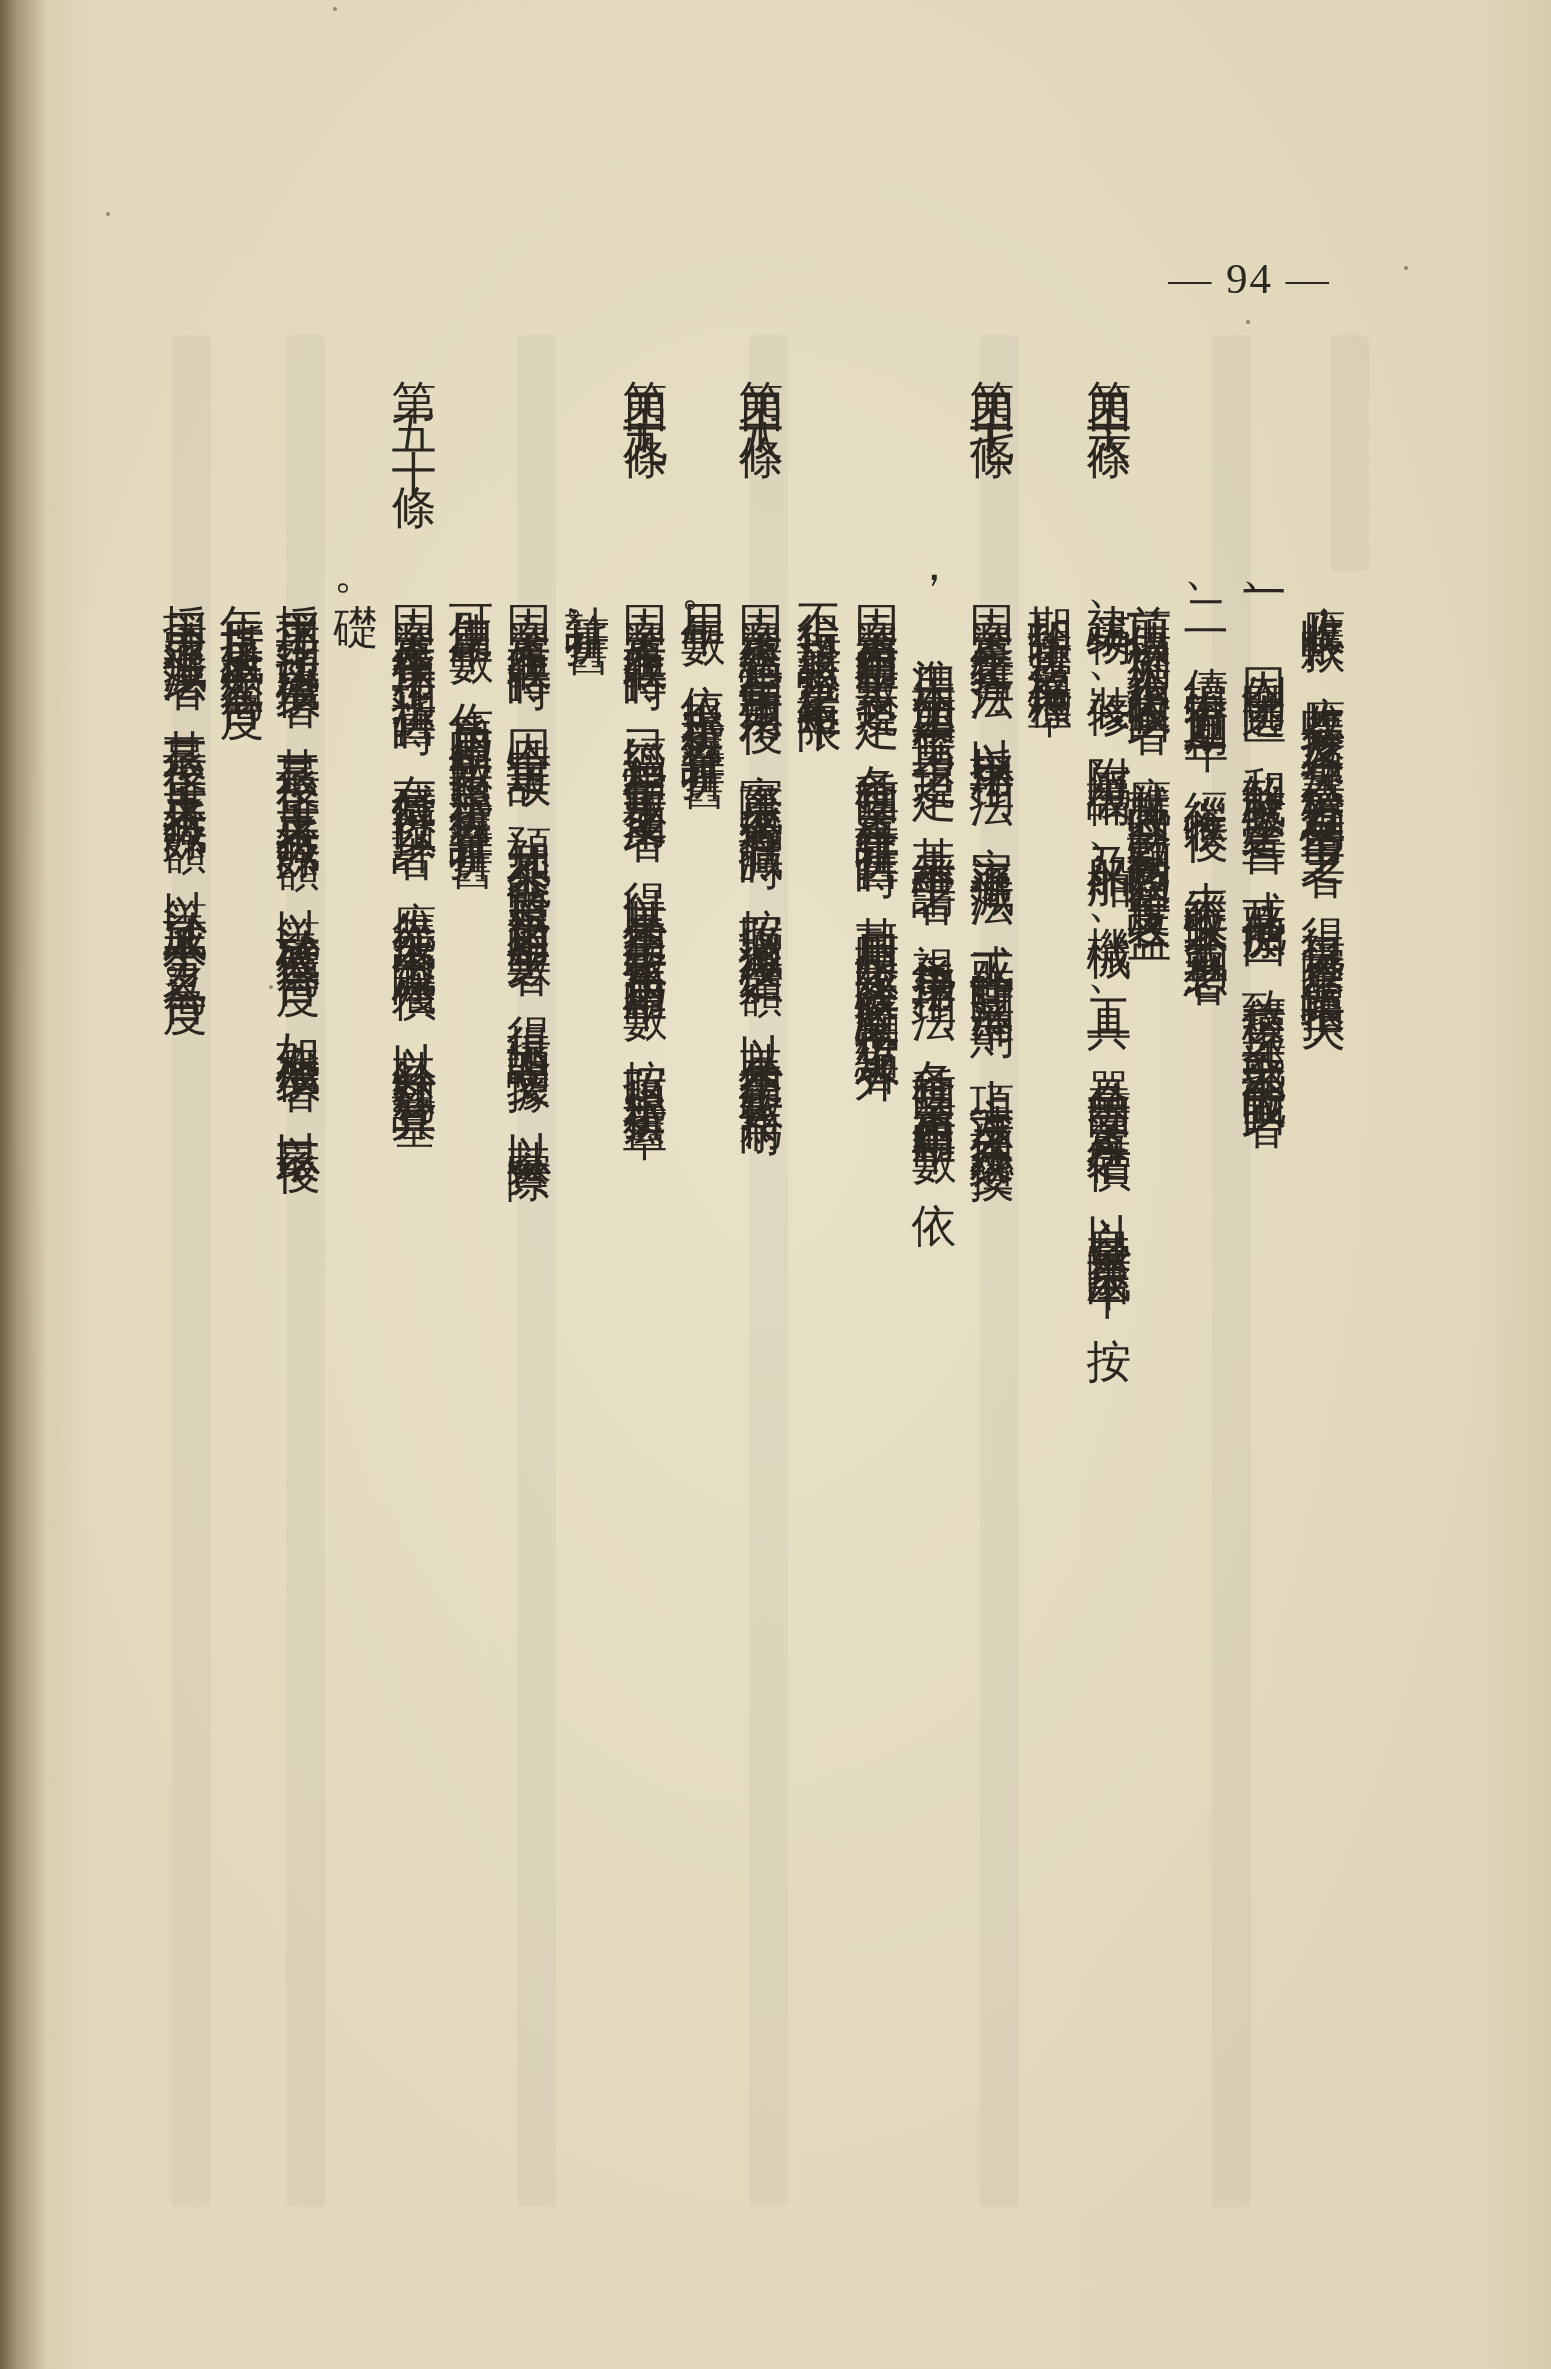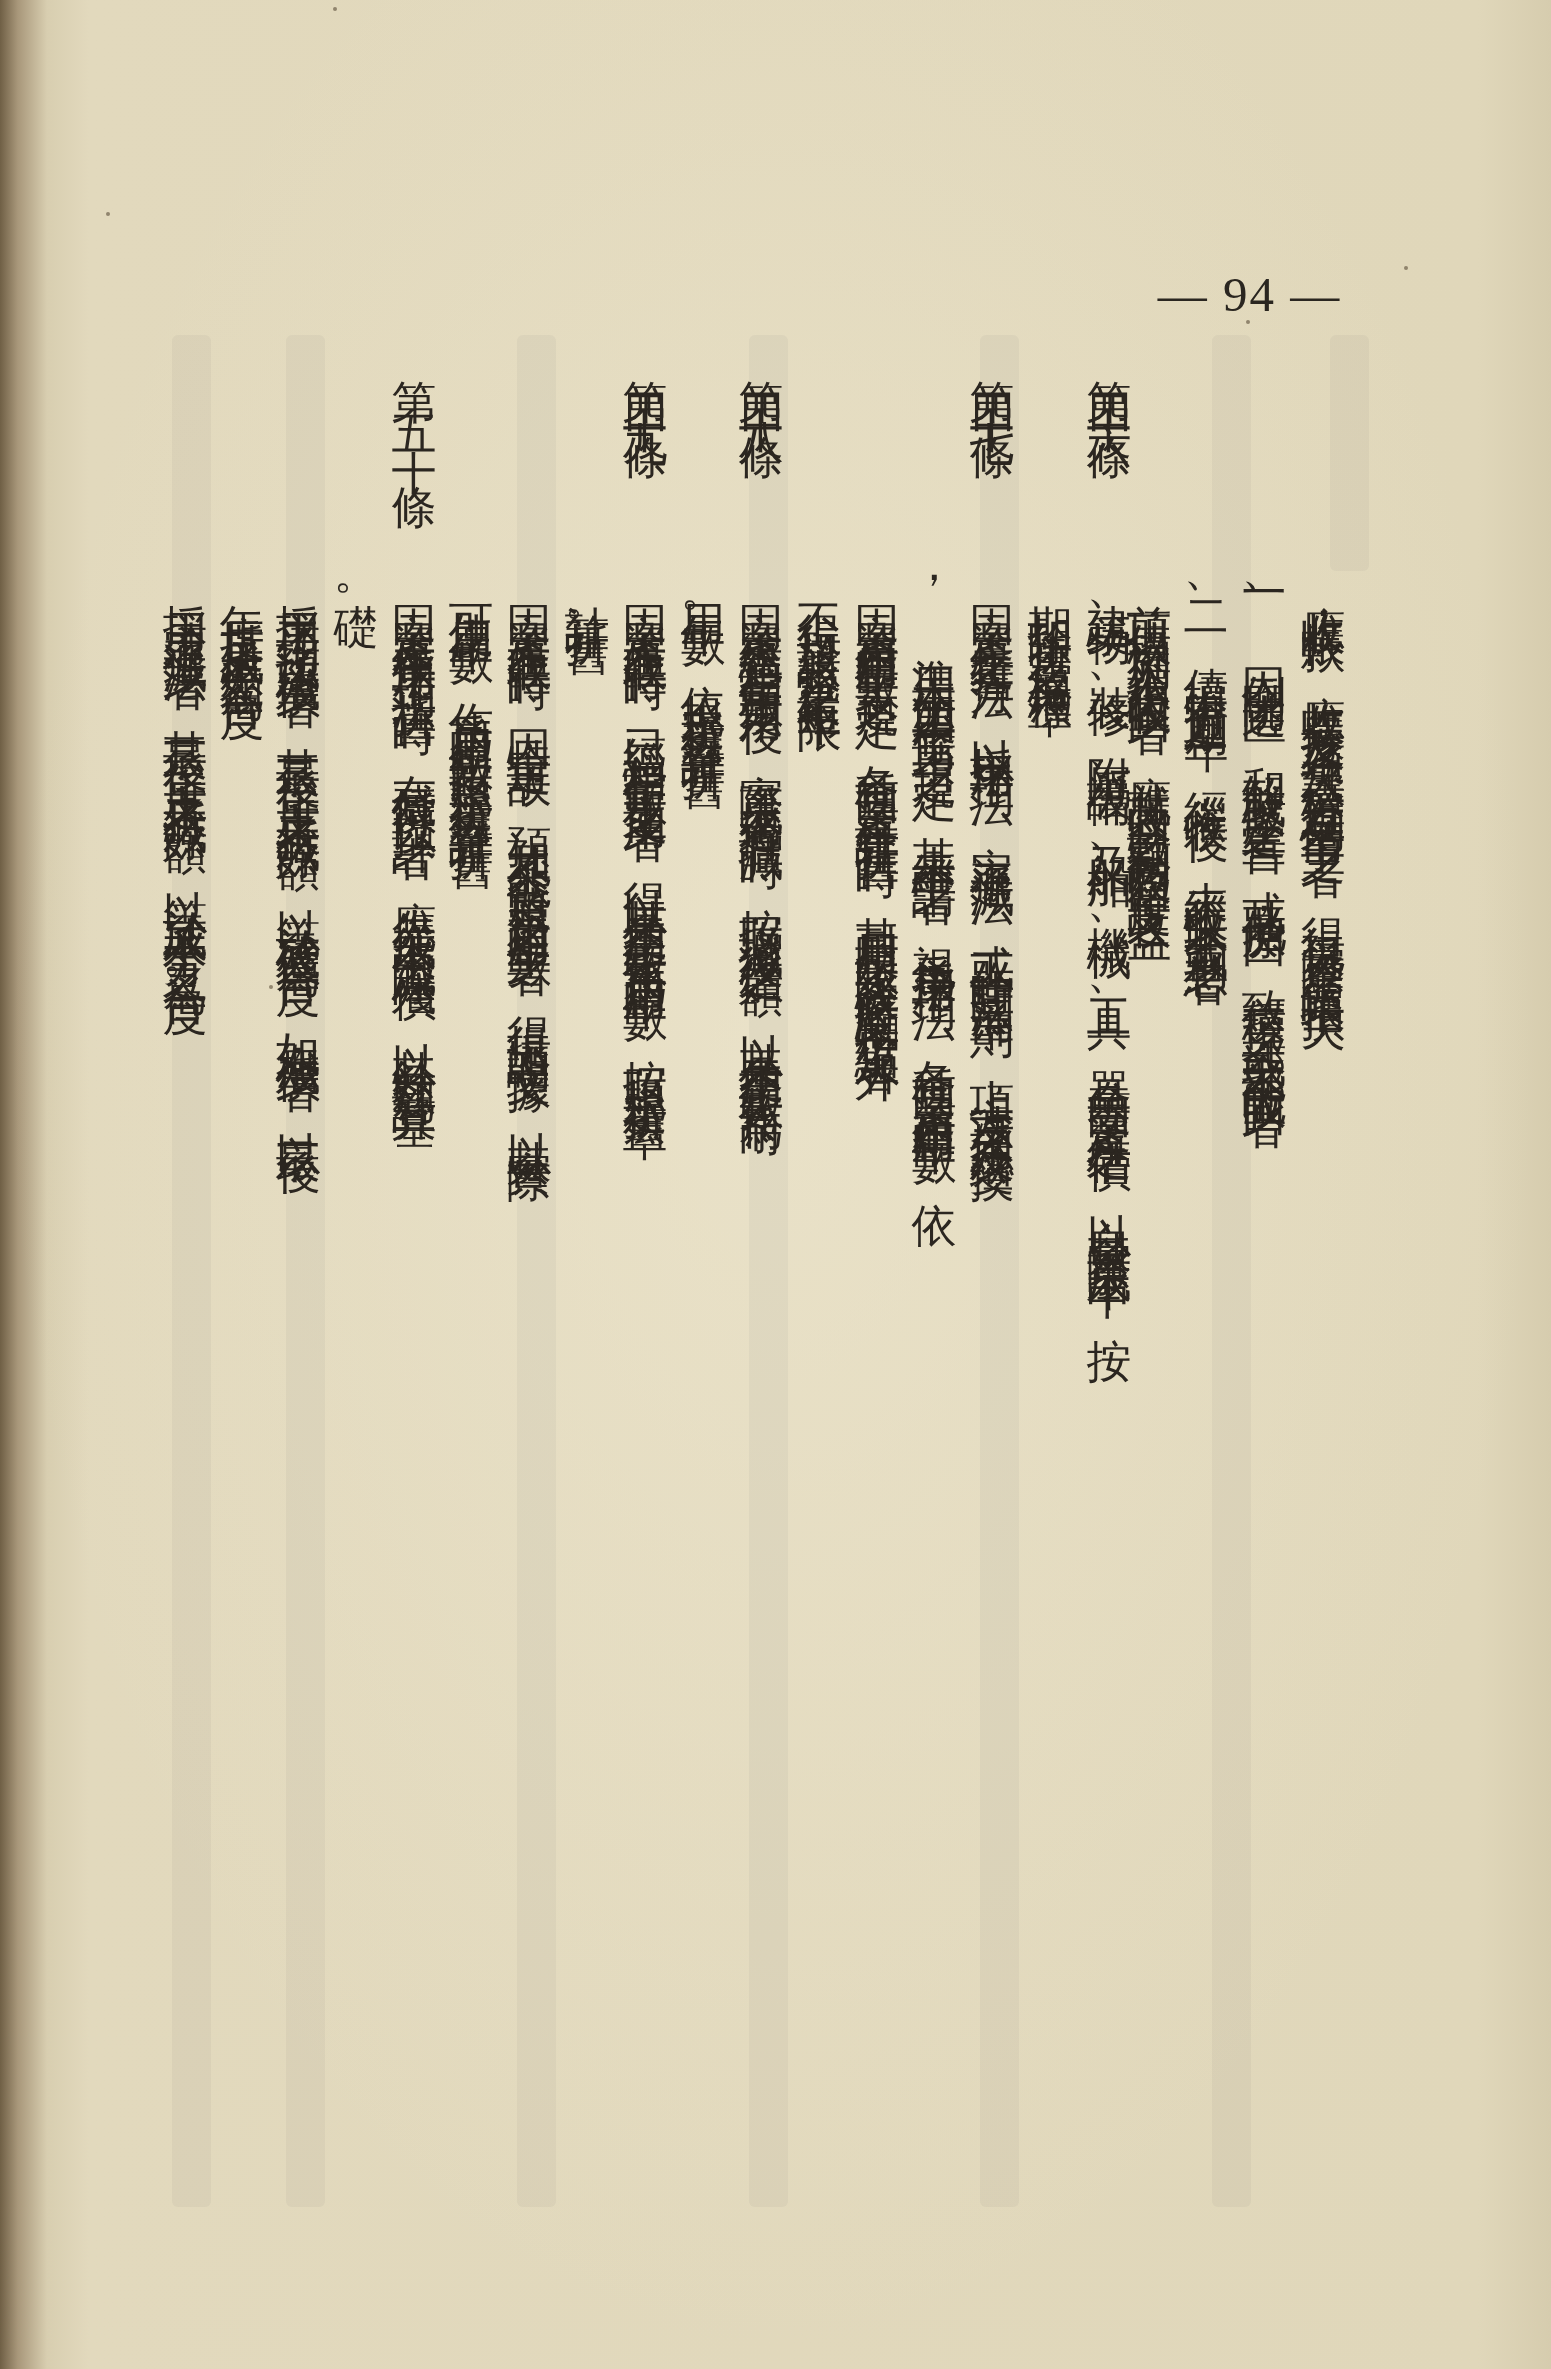--- a/index.html
+++ b/index.html
@@ -8,23 +8,22 @@
     background: #e2d9bd;
     background-image:
       radial-gradient(ellipse at 50% 45%, rgba(240,233,210,0.55) 0%, rgba(226,217,189,0) 70%),
       linear-gradient(to right, #6f5f45 0px, #a8977a 17.7px, #d8ceb0 47px, #e2d9bd 89px, #e0d7ba 1478px, #d6ccae 1551px);
     font-family: "DejaVu Serif", "Liberation Serif", serif;
     color: #2b2620;
   }
   .page-number {
     position: absolute; left: 1151px; top: 254px; width: 197px; height: 49px;
     font-family: "Liberation Serif", "DejaVu Serif", serif;
-    font-size: 49px; line-height: 49px; text-align: center; color: #2a2620;
+    font-size: 43px; line-height: 49px; text-align: center; color: #2a2620;
     letter-spacing: 2px;
-    margin-top: 16px;
   }
   .col {
     position: absolute;
     writing-mode: vertical-rl;
     text-orientation: upright;
     font-size: 45px;
     line-height: 51px;
     letter-spacing: 8.9px;
     white-space: nowrap;
     color: #2b2620;

